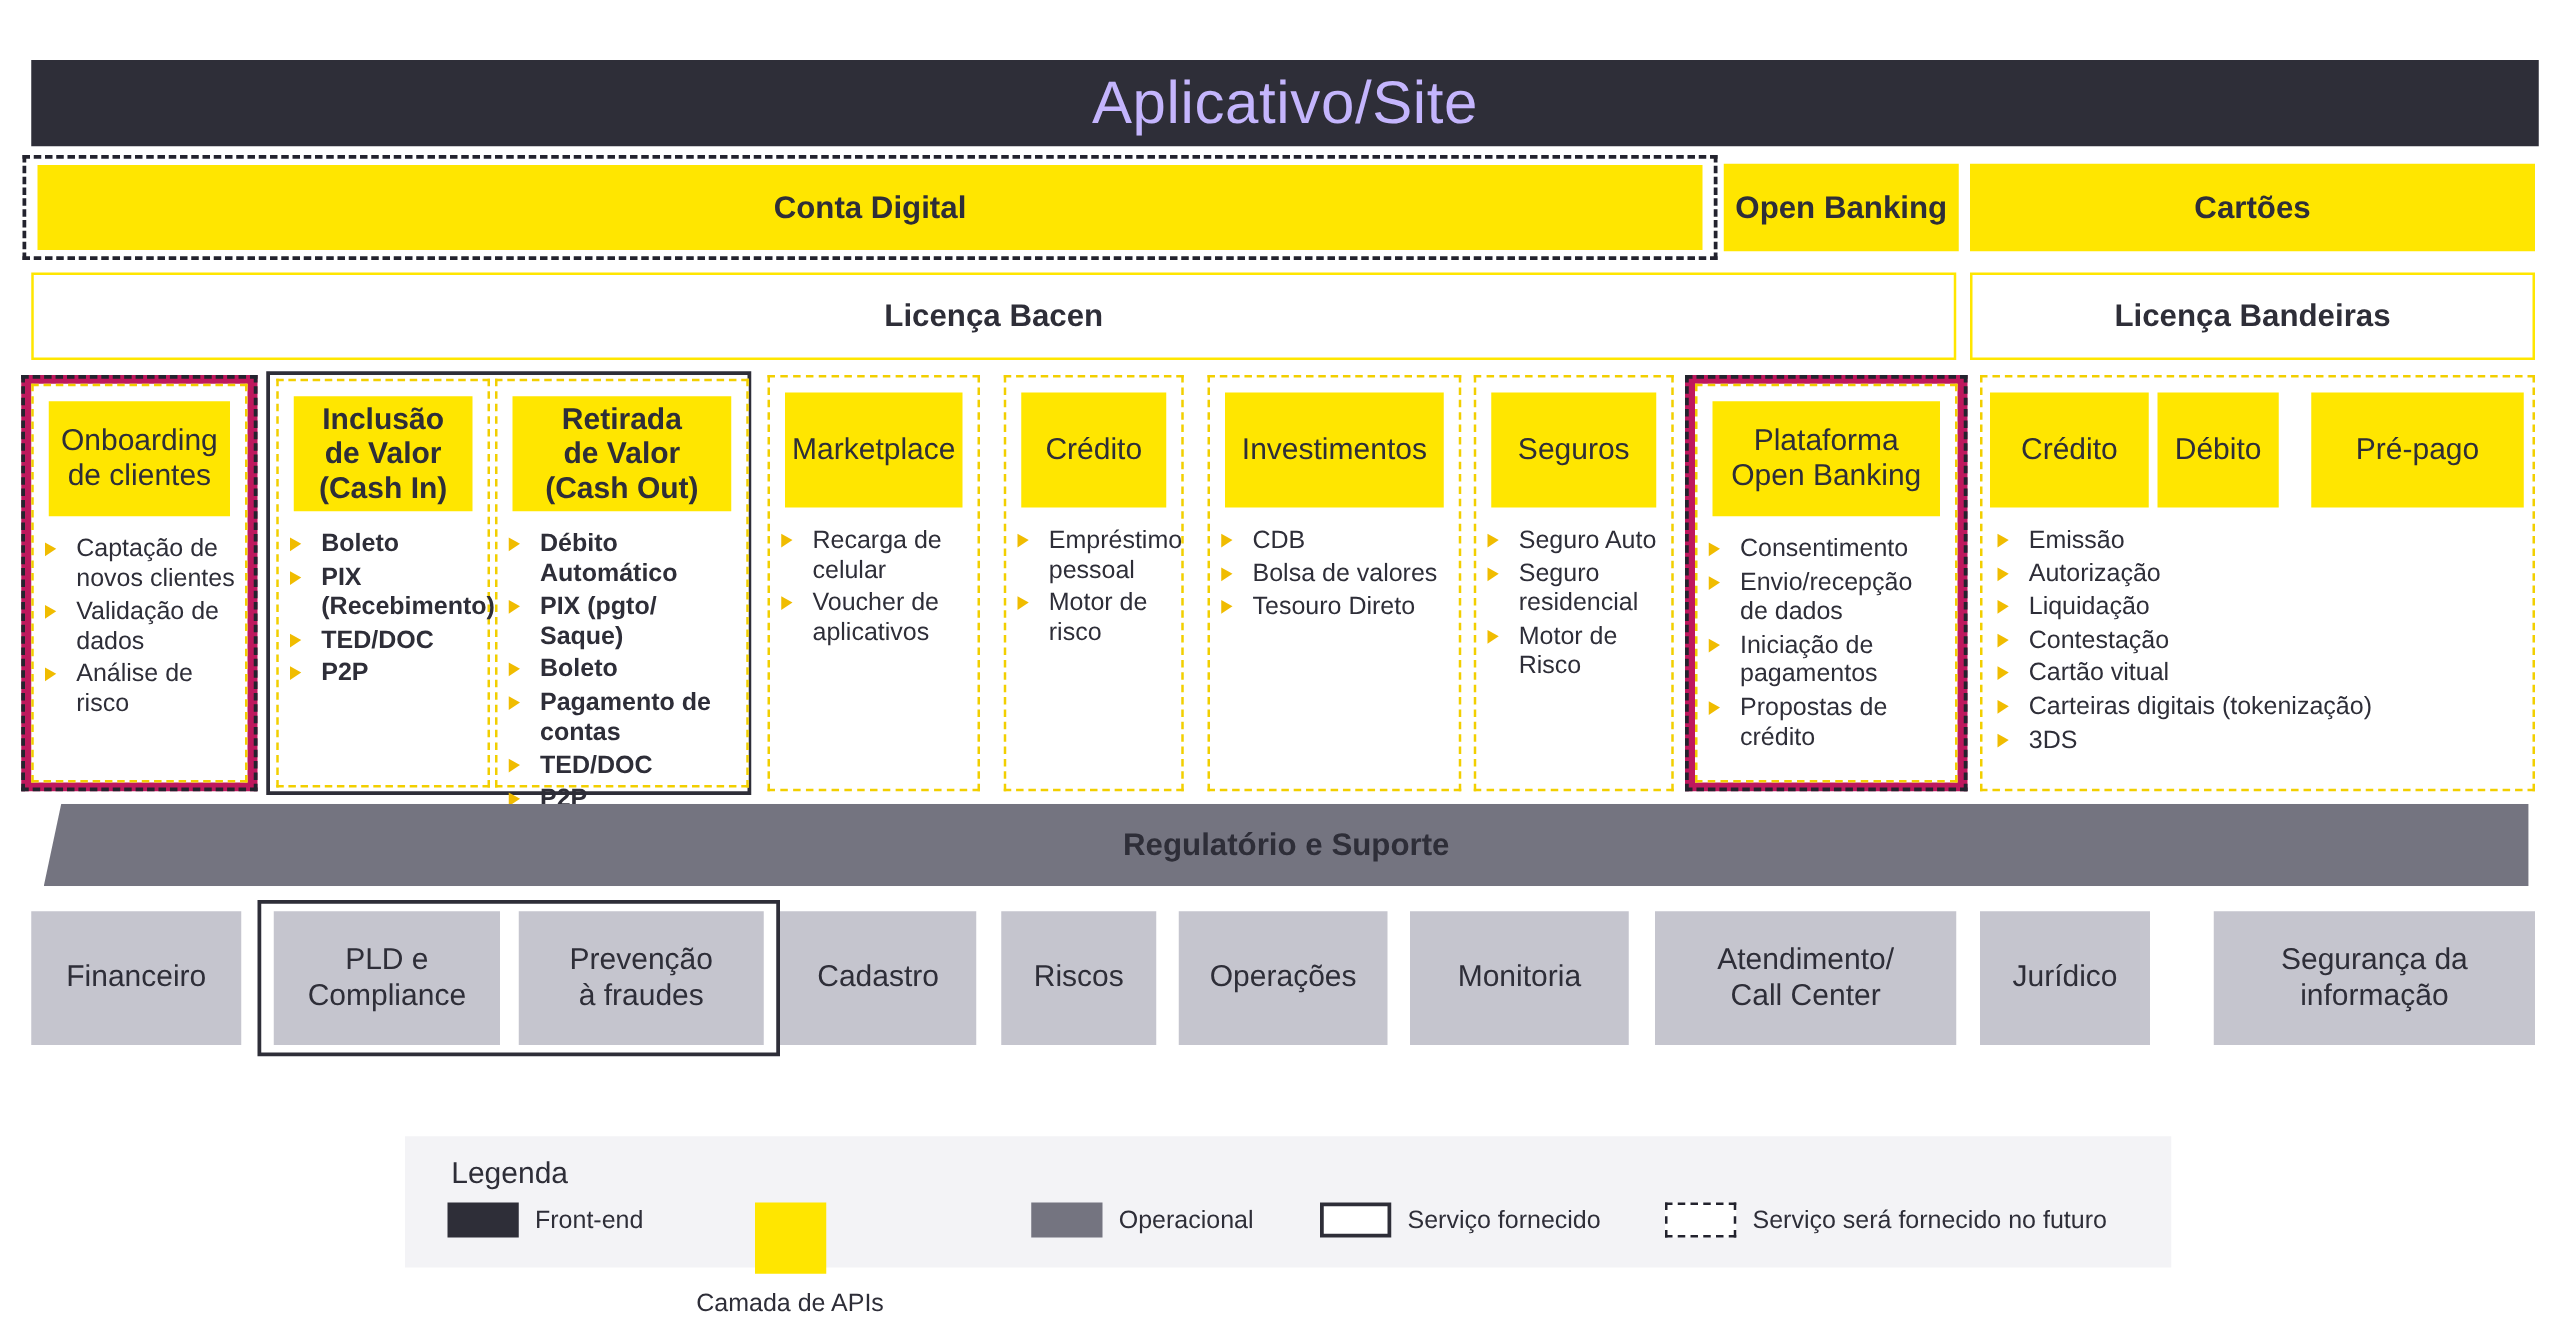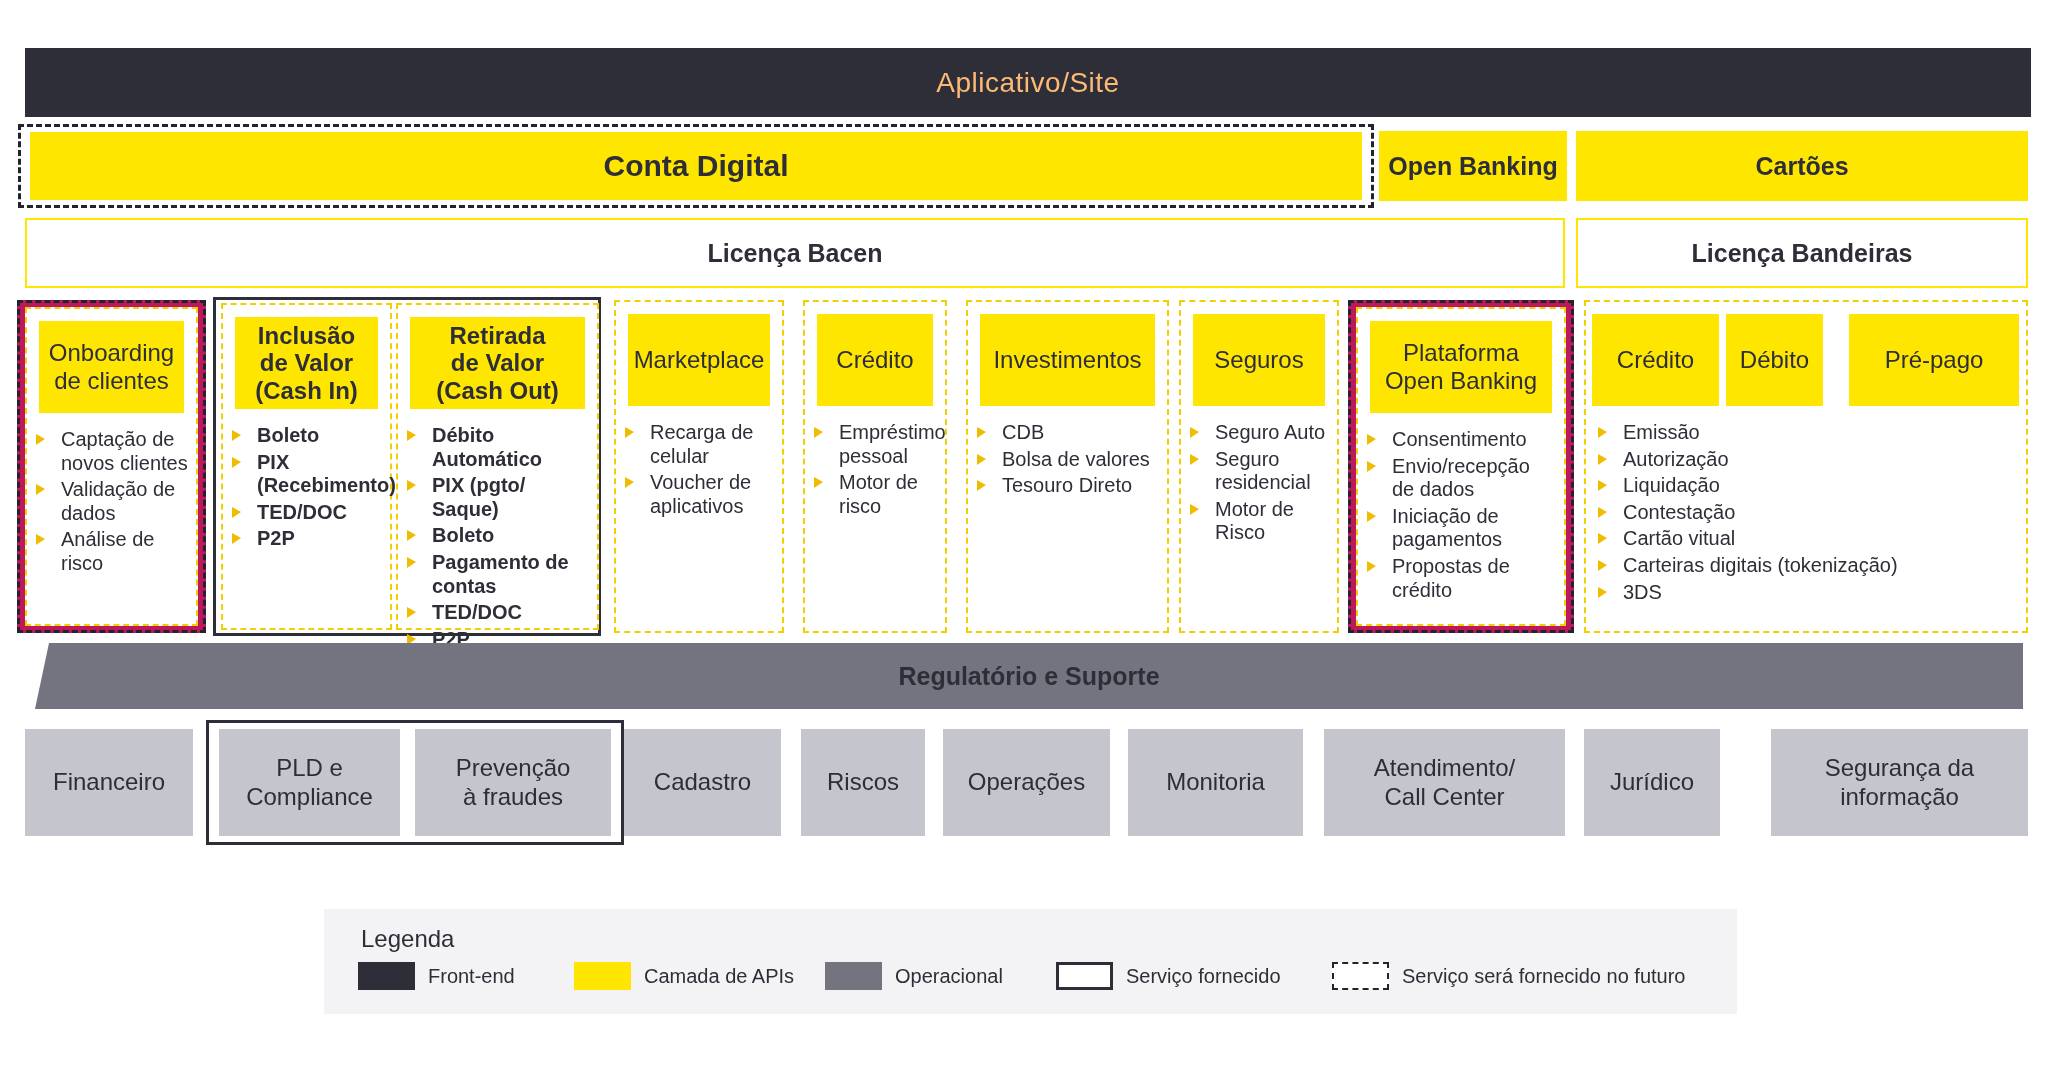--- a/index.html
+++ b/index.html
@@ -2,27 +2,27 @@
 <html><head>
 <meta charset="utf-8">
 <style>
   html,body{margin:0;padding:0;background:#ffffff;}
   .page{position:relative;width:2048px;height:1067px;background:#ffffff;
         font-family:"Liberation Sans",sans-serif;color:#2e2e38;overflow:hidden;}
 
   
   .topbar{position:absolute;left:25px;top:48px;width:2006px;height:69px;background:#2e2e38;
           display:flex;align-items:center;justify-content:center;}
-  .topbar .title{color:#fdba74;font-size:28px;letter-spacing:.5px;}
+  .topbar .title{color:#c4b5fd;font-size:48px;letter-spacing:.5px;}
 
   
   .cd-wrap{position:absolute;left:18px;top:124px;width:1356px;height:84px;
            border:3px dashed #23232e;box-sizing:border-box;padding:5px 9px;background:#fff;}
   .cd-box{width:100%;height:100%;background:#ffe600;display:flex;align-items:center;
-          justify-content:center;font-weight:bold;font-size:30px;}
+          justify-content:center;font-weight:bold;font-size:25px;}
   .chan{position:absolute;background:#ffe600;display:flex;align-items:center;justify-content:center;
         font-weight:bold;font-size:25px;}
   .chan.ob{left:1379px;top:131px;width:188px;height:70px;}
   .chan.ct{left:1576px;top:131px;width:452px;height:70px;}
 
   
   .lic{position:absolute;top:218px;height:70px;border:2px solid #ffe600;box-sizing:border-box;
        background:#fff;display:flex;align-items:center;justify-content:center;font-weight:bold;font-size:25px;}
   .lic.bacen{left:25px;width:1540px;}
   .lic.band{left:1576px;width:452px;}
@@ -73,21 +73,21 @@
   
   .legend{position:absolute;left:324px;top:909px;width:1413px;height:105px;background:#f3f3f6;}
   .legend-title{position:absolute;left:37px;top:16px;font-size:24px;}
   .litem{position:absolute;top:53px;display:flex;align-items:center;gap:13px;font-size:20px;}
   .sw{width:57px;height:28px;box-sizing:border-box;flex:0 0 57px;}
   .sw-frontend{background:#2e2e38;}
   .sw-api{background:#ffe600;}
   .sw-op{background:#747480;}
   .sw-provided{background:#fff;border:3px solid #2e2e38;}
   .sw-future{background:#fff;border:2px dashed #23232e;}
-  .li0{left:34px;} .li1{left:250px;} .li2{left:501px;} .li3{left:732px;} .li4{left:1008px;}
+  .li0{left:34px;} .li1{left:233px;flex-direction:column;} .li2{left:501px;} .li3{left:732px;} .li4{left:1008px;}
 </style>
 </head>
 <body>
 
 <div class="page">
 
   <div class="topbar">
     <span class="title">Aplicativo/Site</span>
   </div>
 

